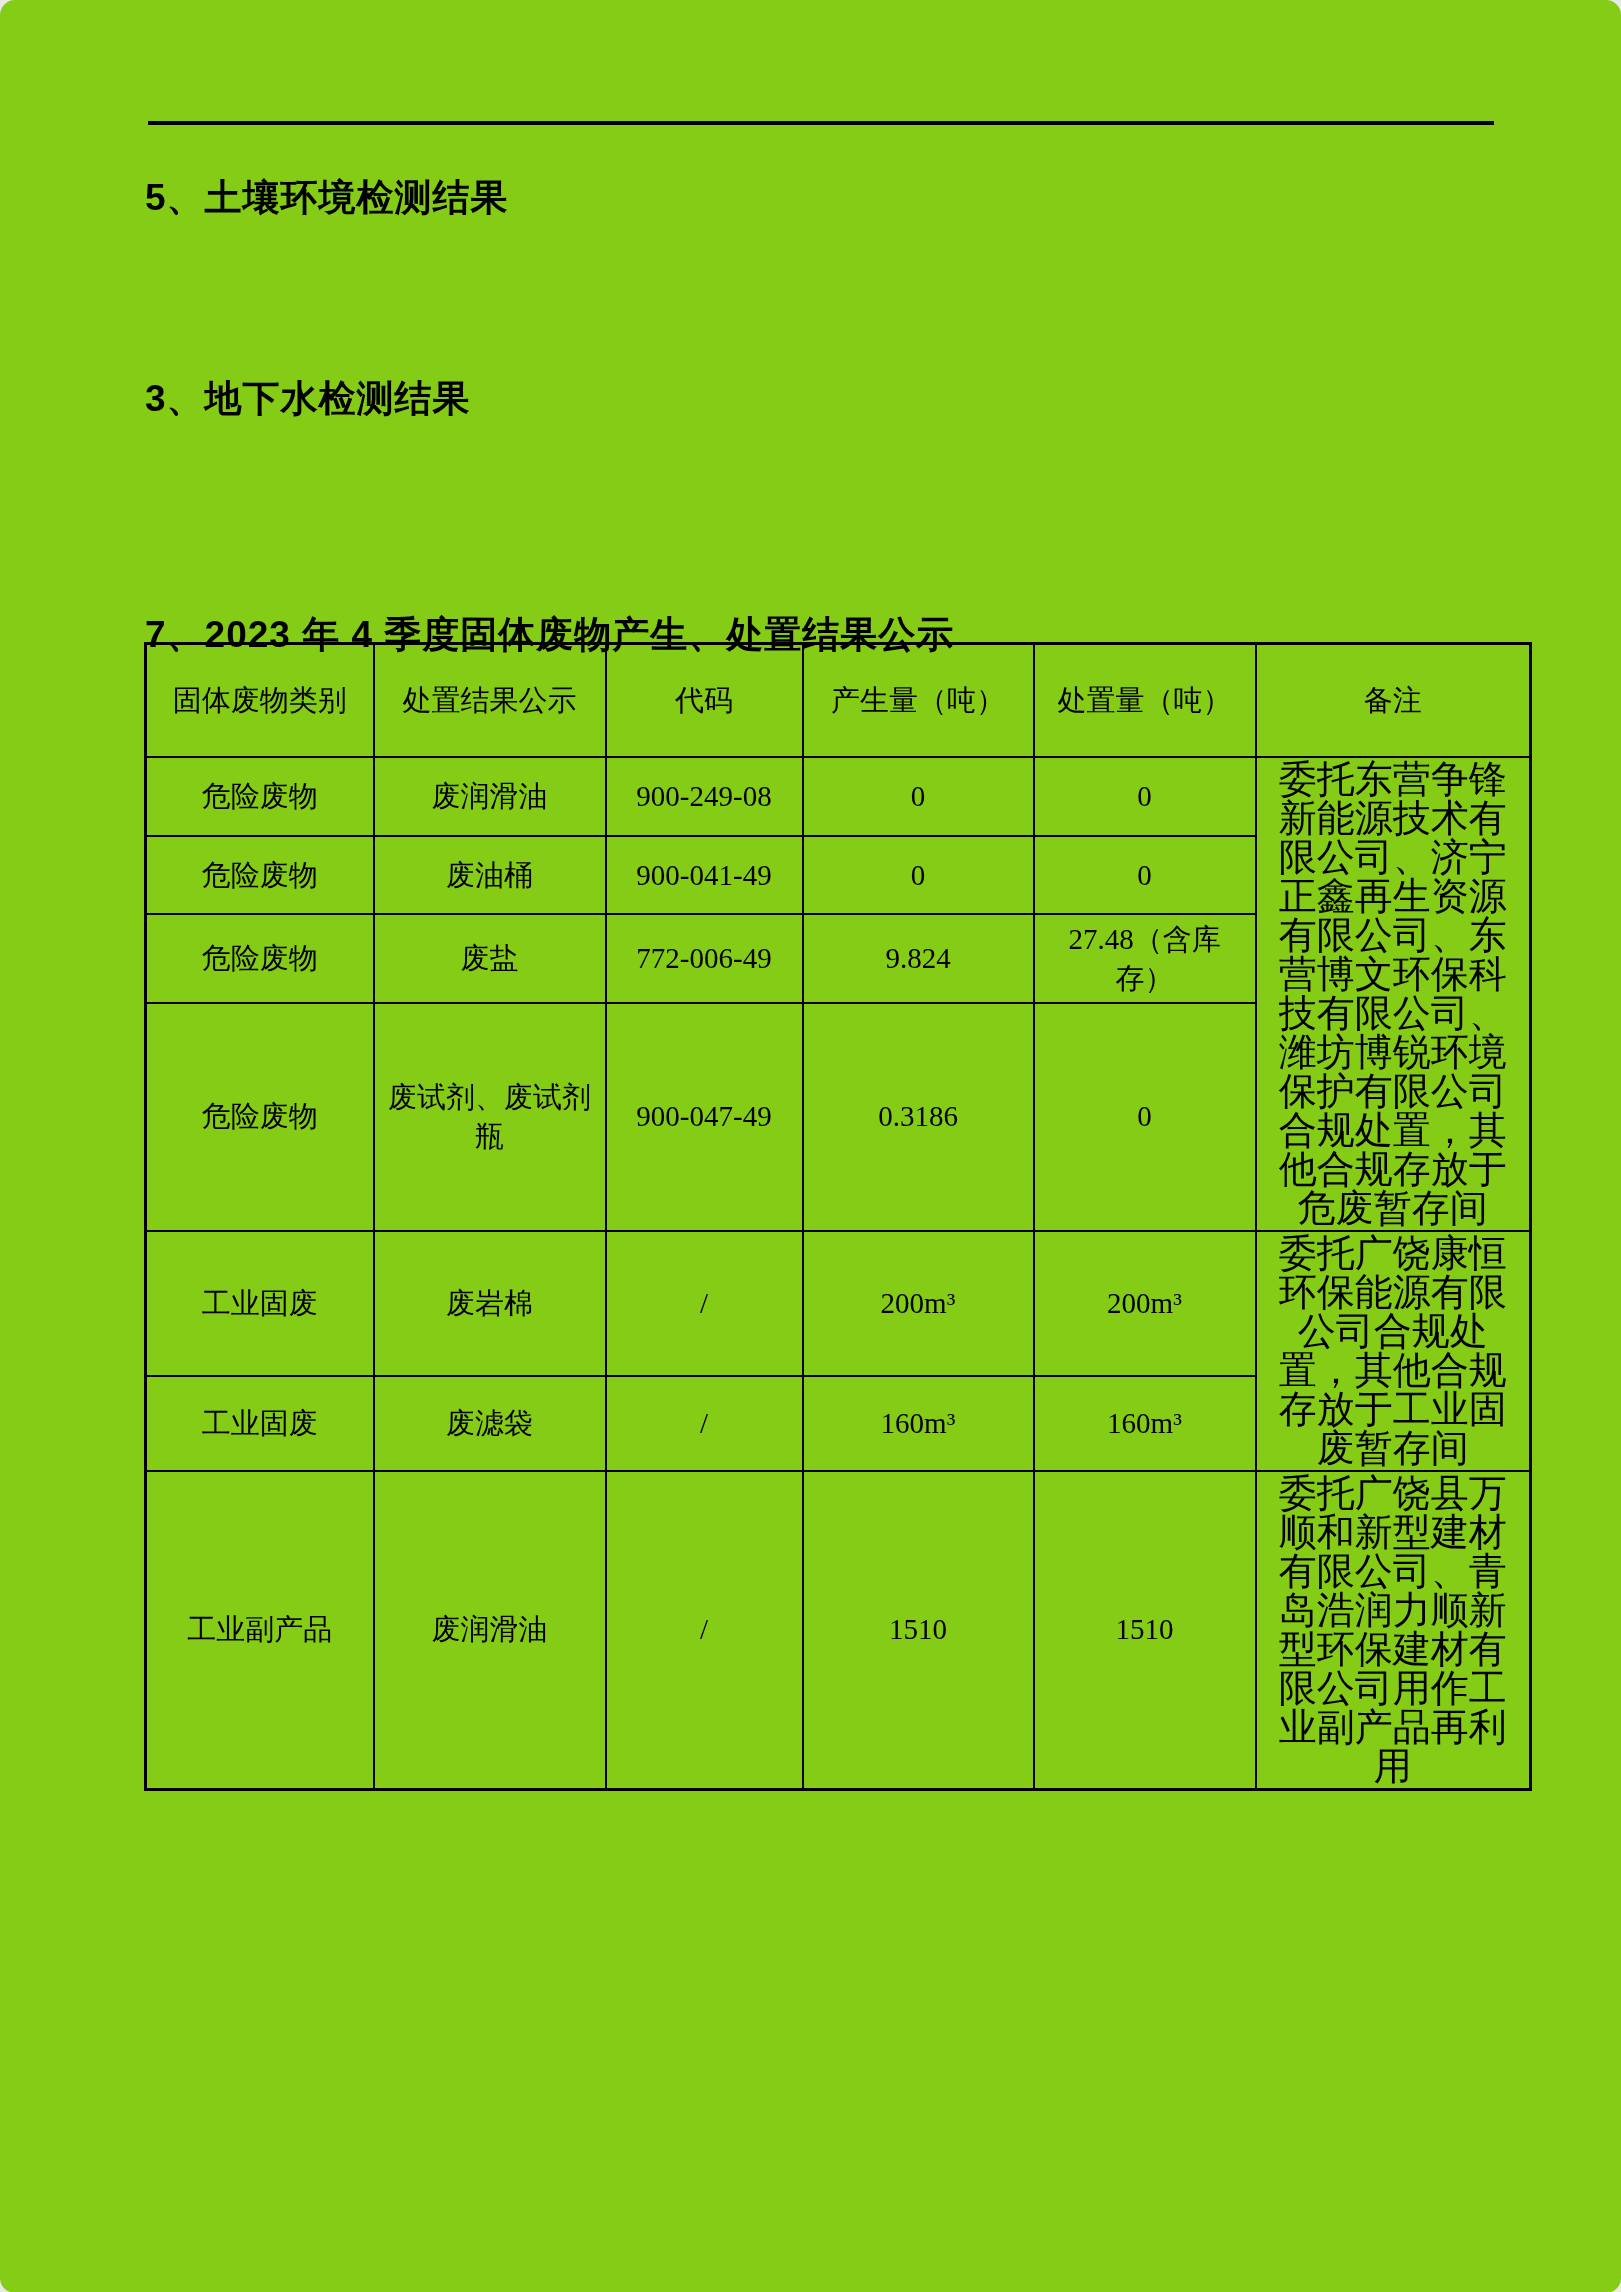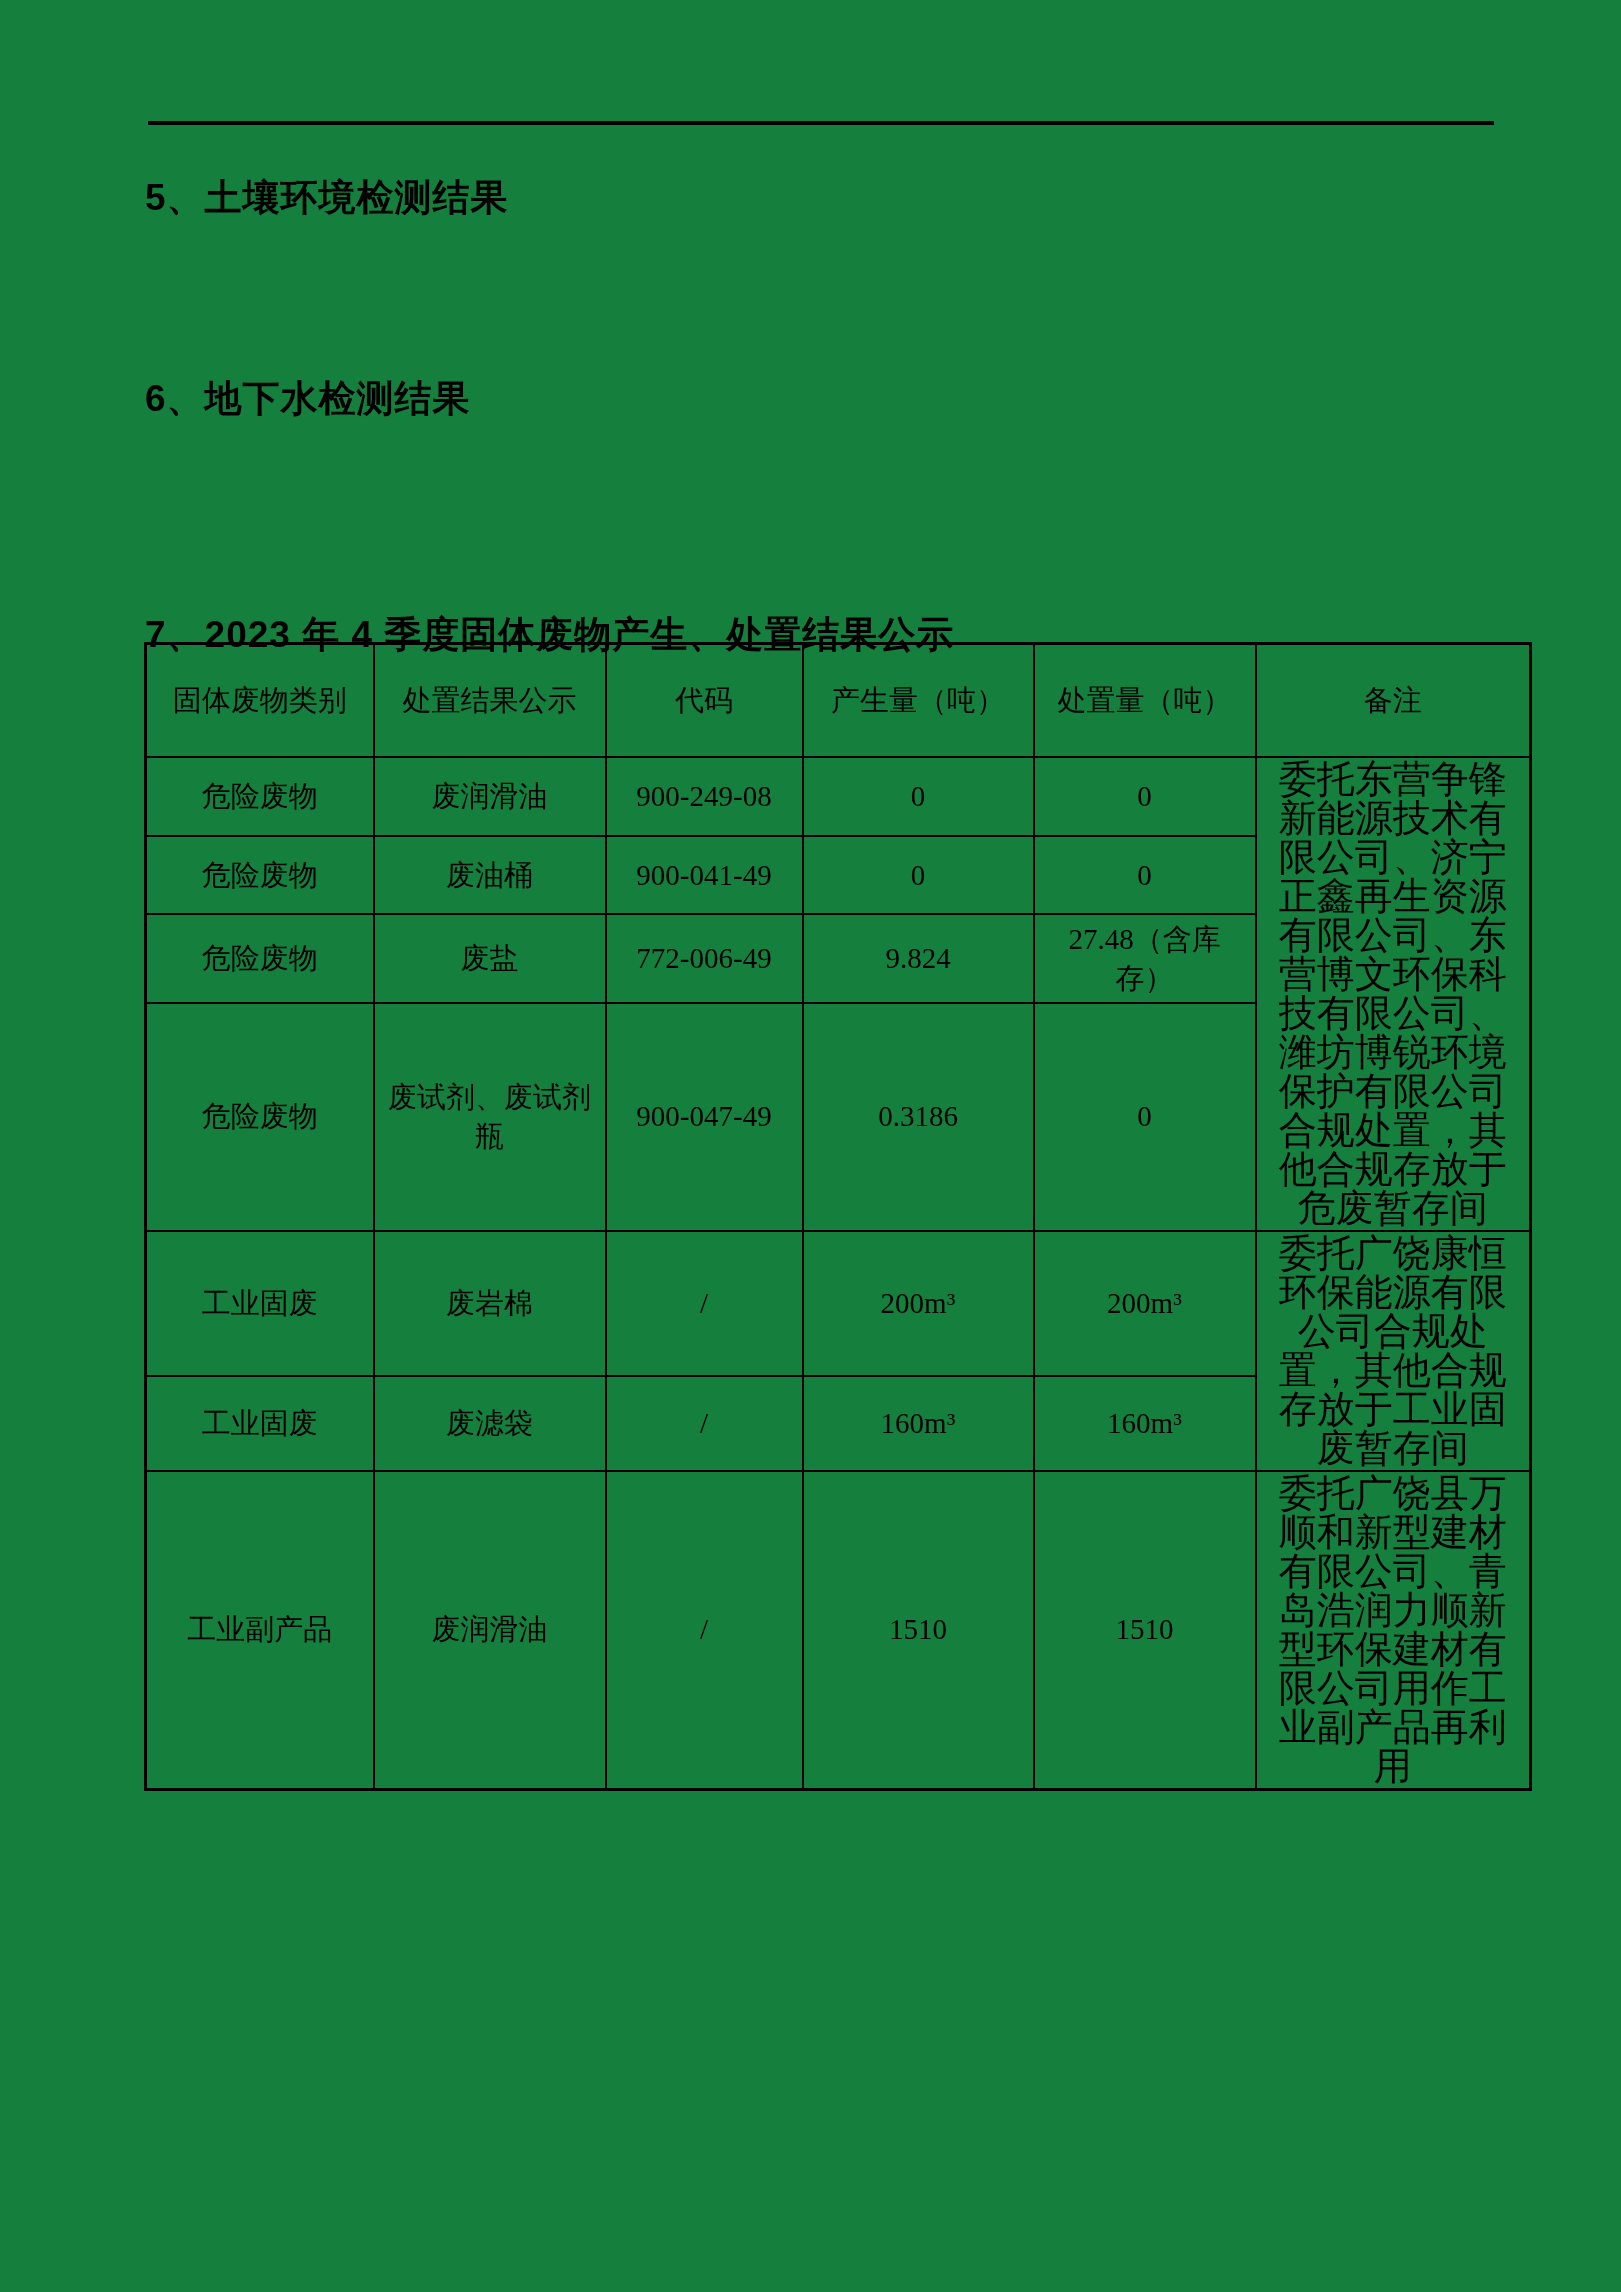--- a/index.html
+++ b/index.html
@@ -1,23 +1,24 @@
 <!DOCTYPE html>
 <html><head>
 <meta charset="utf-8">
 <style>
   html, body { margin: 0; padding: 0; background: #e8e8e8; }
   .page {
     position: relative;
     width: 1621px;
     height: 2293px;
-    background: #15803d;
+    background: #84cc16;
     font-family: "Liberation Serif", serif;
     color: #000;
     overflow: hidden;
+    border-radius: 15px;
   }
   .top-rule {
     position: absolute;
     left: 148px; top: 121px;
     width: 1346px; height: 3.9px;
     background: #000;
   }
   .sec-heading {
     position: absolute;
     left: 145px;
@@ -82,21 +83,21 @@
 </head>
 <body>
 
 <div class="page">
 
   <div class="top-rule"></div>
 
   <div class="sec-heading h5">5、土壤环境检测结果</div>
 
 
-  <div class="sec-heading h6">6、地下水检测结果</div>
+  <div class="sec-heading h6">3、地下水检测结果</div>
 
 
   <div class="sec-heading h7">7、2023 年 4 季度固体废物产生、处置结果公示</div>
 
   <table class="waste">
     <colgroup>
       <col style="width:228px">
         <col style="width:232px">
         <col style="width:197px">
       <col style="width:231px">

